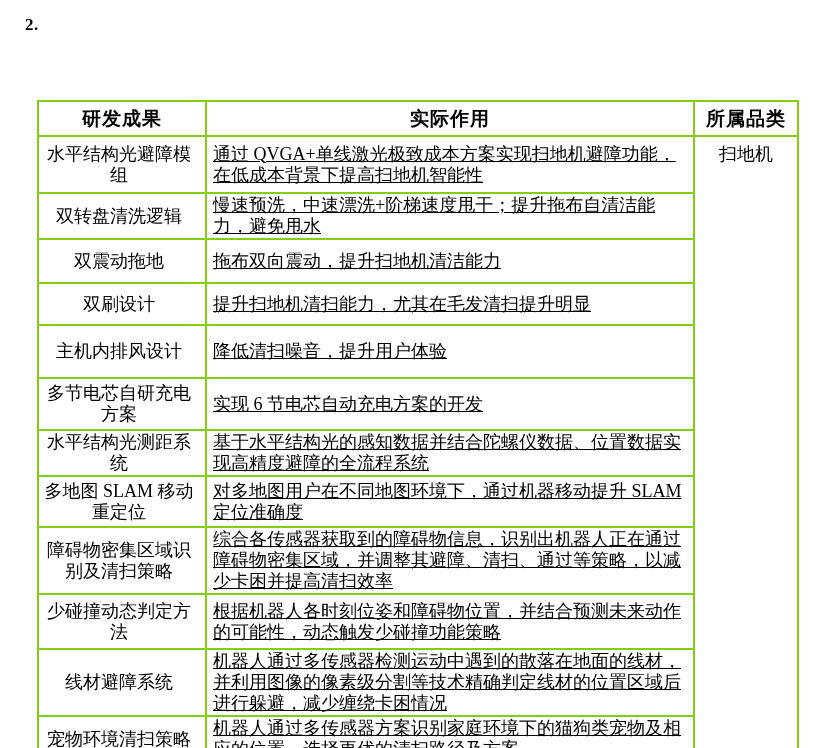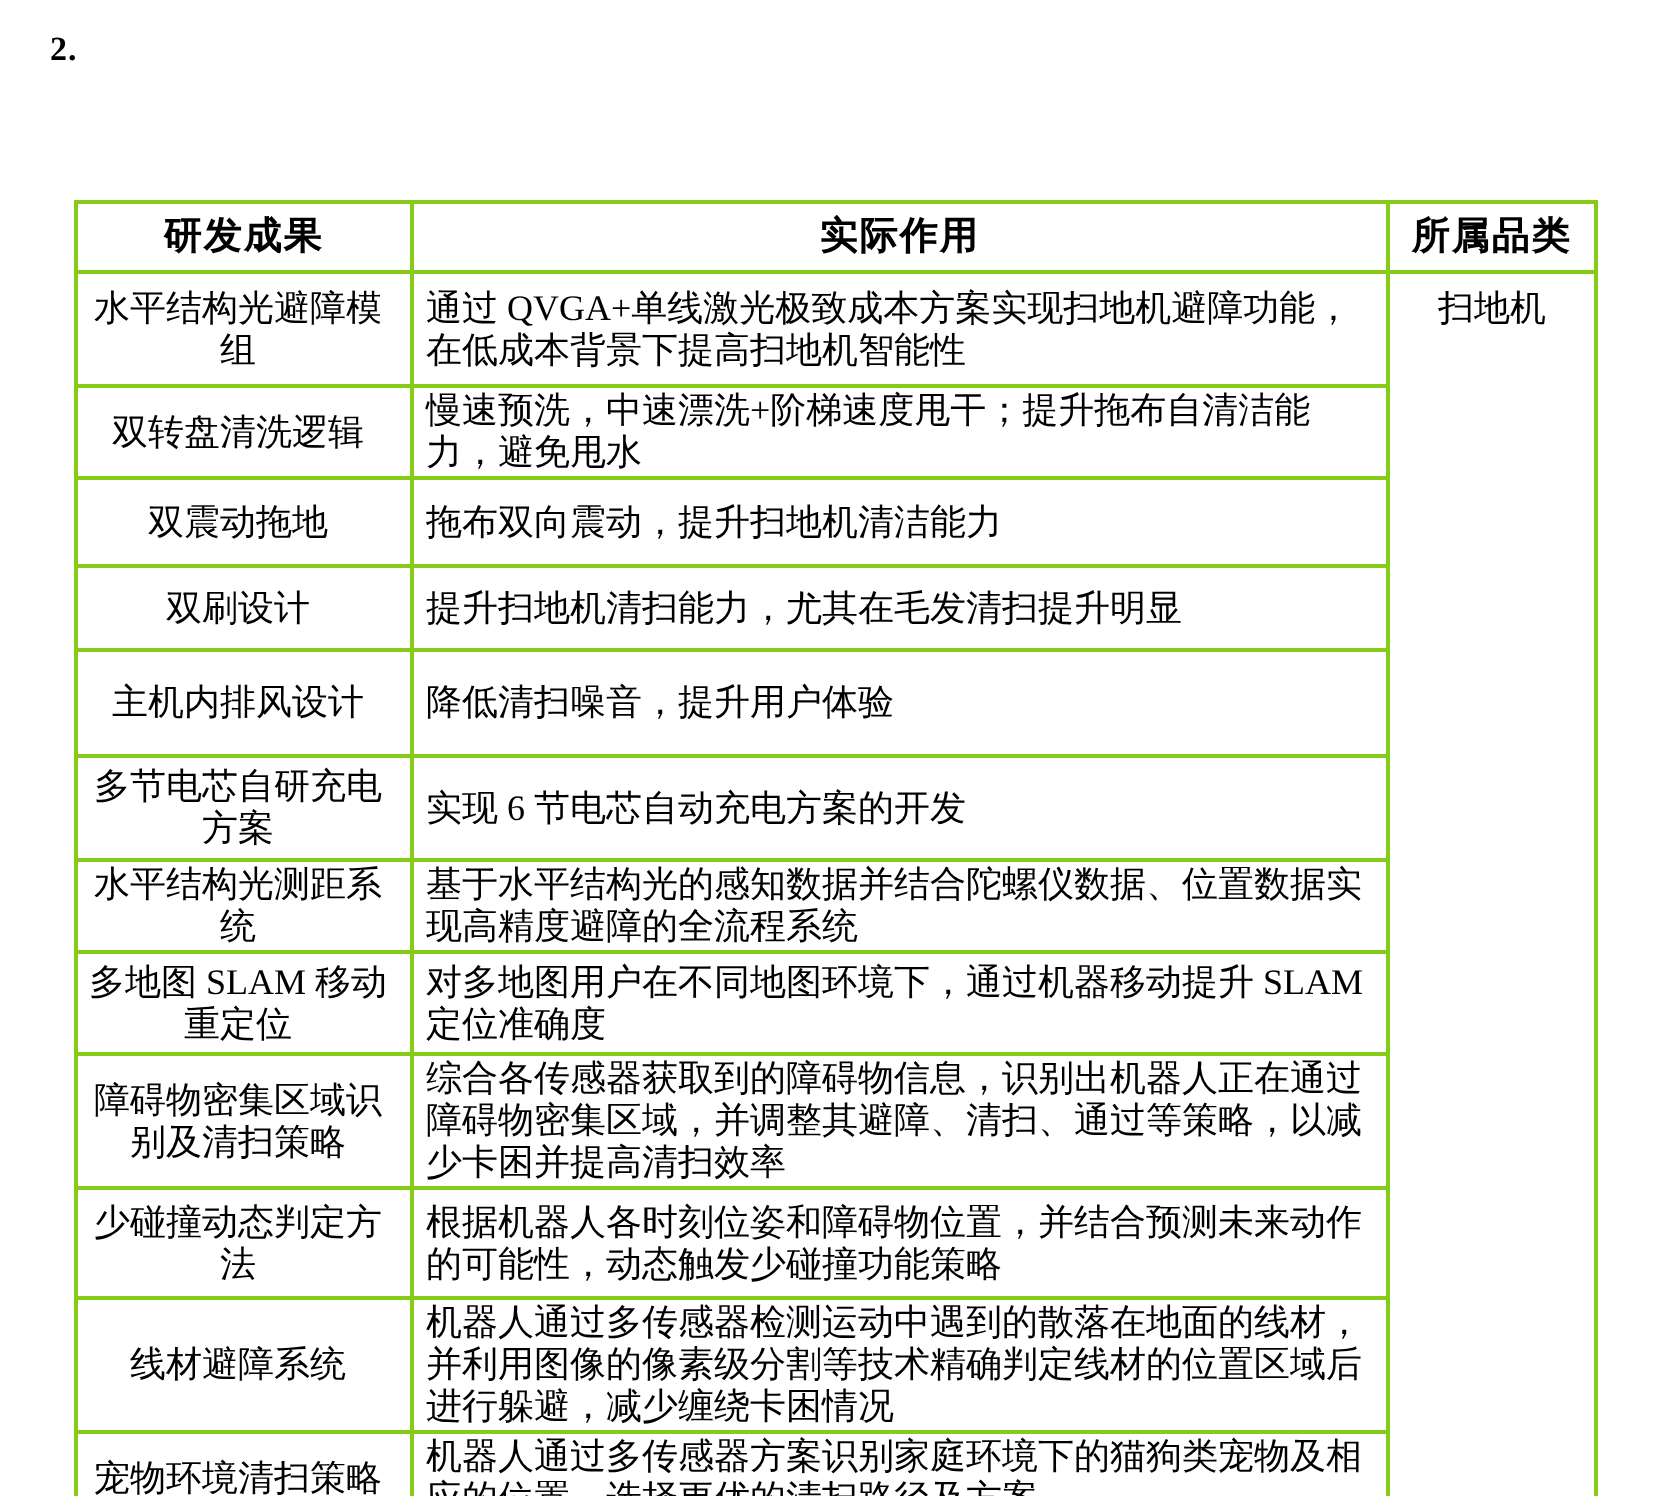--- a/index.html
+++ b/index.html
@@ -62,20 +62,21 @@
   .rd-table td.achievement {
     padding-left: 4px;
     padding-right: 10px;
     text-align: center;
     border-radius: 10px;
   }
   .rd-table td.effect {
     padding-left: 6px;
     padding-right: 4px;
     text-align: left;
+    text-decoration: underline;
   }
   .rd-table td.category {
     vertical-align: top;
     text-align: center;
     padding-top: 7px;
   }
   tr.r1  { height: 57px; }
   tr.r2  { height: 43px; }
   tr.r3  { height: 44px; }
   tr.r4  { height: 42px; }

